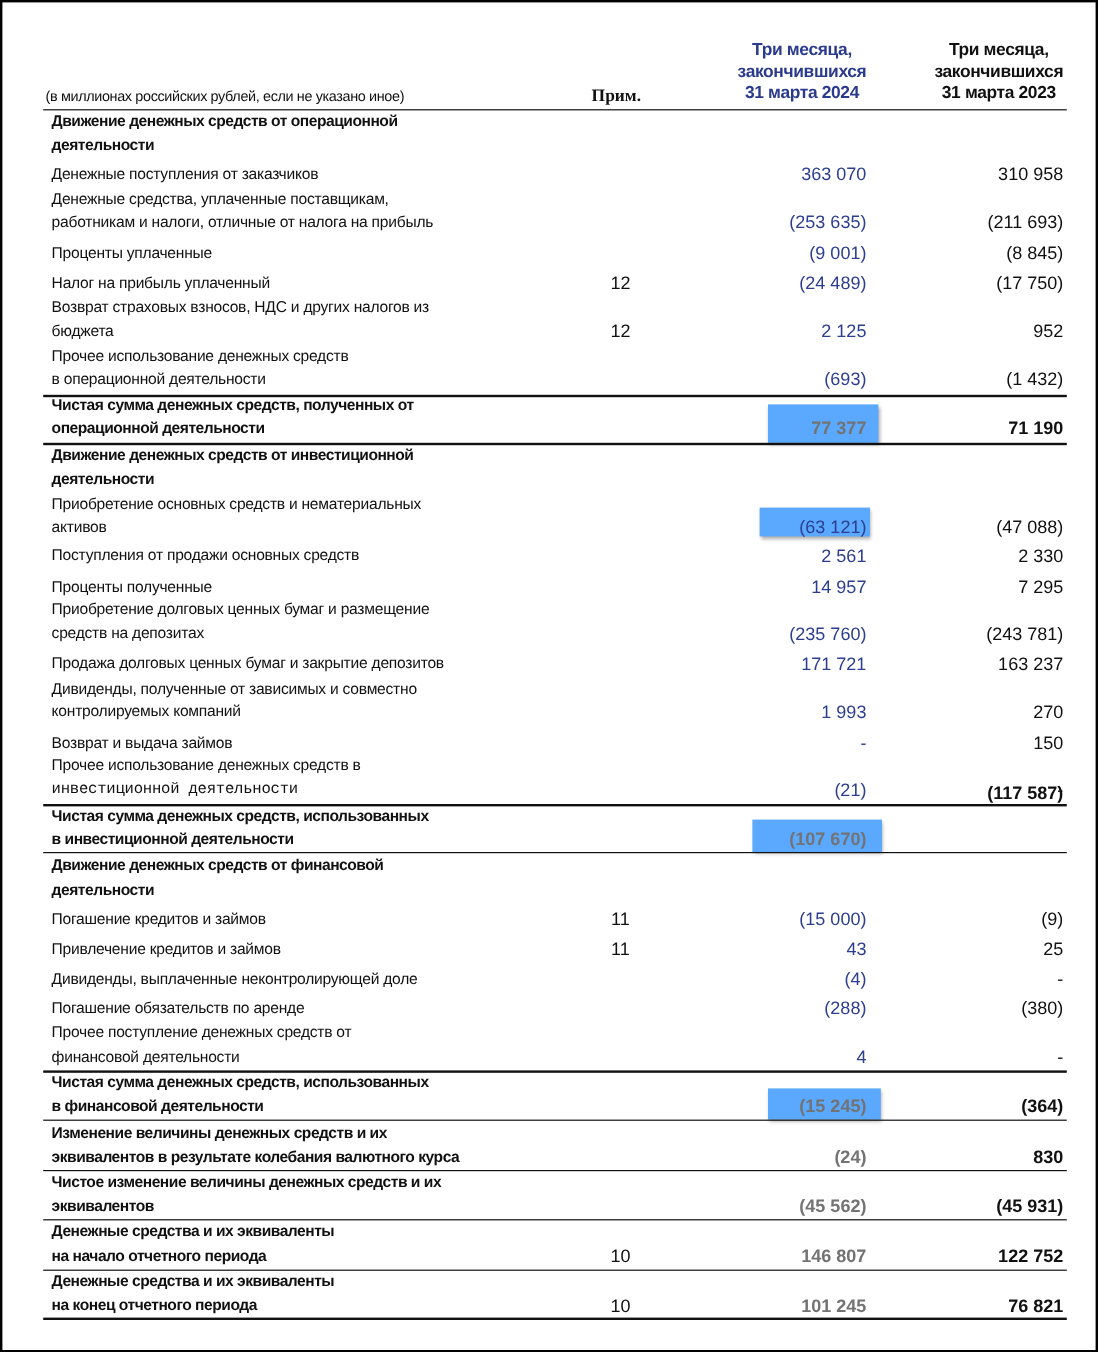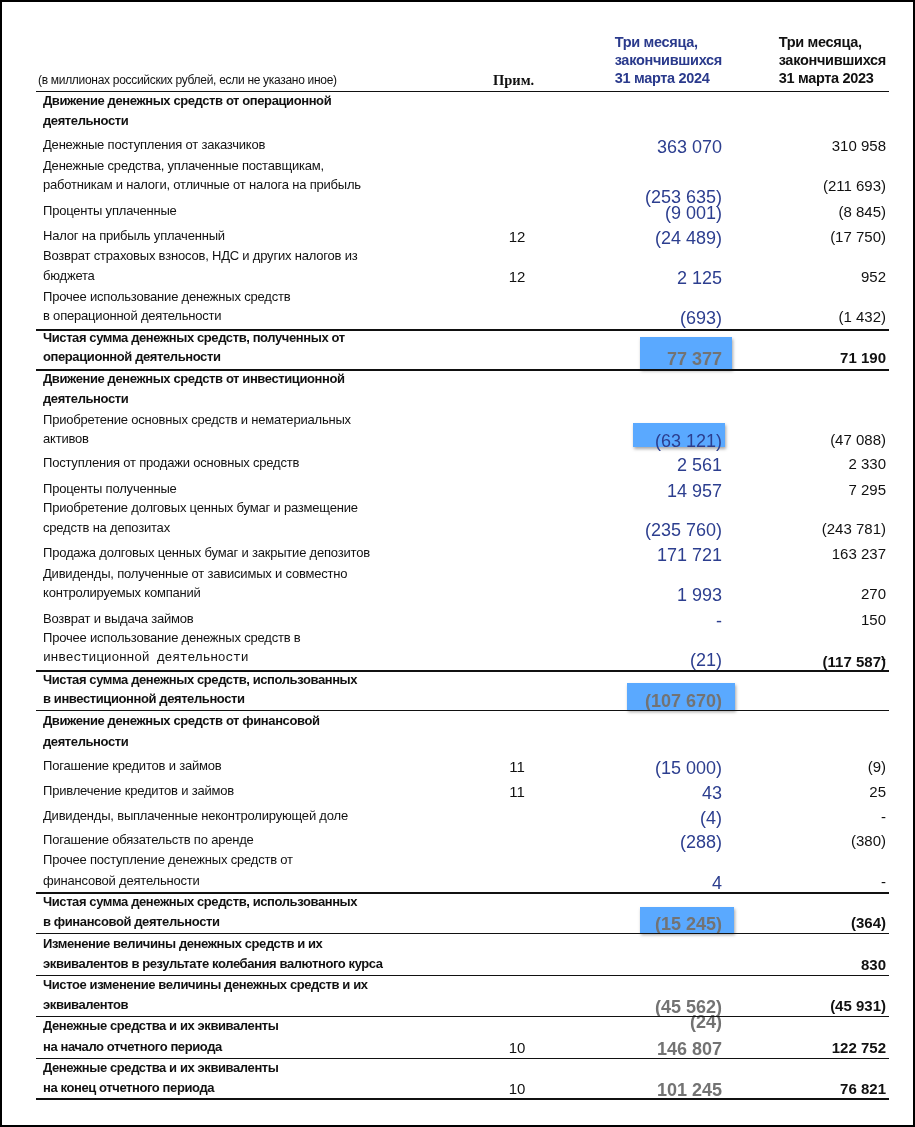--- a/index.html
+++ b/index.html
@@ -4,25 +4,25 @@
 <style>
   html, body { margin: 0; padding: 0; background: #fff; }
   body { width: 915px; height: 1127px; position: relative; overflow: hidden;
          font-family: "Liberation Sans", sans-serif; color: #111; }
   .frame { position: absolute; left: 0; top: 0; width: 911px; height: 1123px;
            border: 2px solid #000; background: #fff; }
   .abs { position: absolute; white-space: nowrap; }
   .lbl { left: 43px; font-size: 13px; letter-spacing: -0.2px; }
   .lbl.bold { font-weight: bold; letter-spacing: -0.4px; }
   .note { left: 505px; width: 24px; text-align: center; font-size: 15px; }
-  .c24 { right: 193px; text-align: center; font-size: 18px; color: #2c3e8f; }
+  .c24 { right: 193px; text-align: center; font-size: 15px; color: #2c3e8f; }
   .c23 { right: 29px; text-align: right; font-size: 15px; color: #111; }
   .bold { font-weight: bold; }
   .c24.bold { color: #737373; }
-  .hdr { font-size: 14.5px; font-weight: bold; text-align: left; line-height: 18px; letter-spacing: -0.3px; }
+  .hdr { font-size: 14.5px; font-weight: bold; text-align: center; line-height: 18px; letter-spacing: -0.3px; }
   .hdr24 { right: 193px; color: #2a3a8c; }
   .hdr23 { right: 29px; color: #111; }
   .units { left: 38px; top: 73px; font-size: 12px; letter-spacing: -0.3px; }
   .prim { left: 493px; top: 72px; font-size: 14.5px; font-weight: bold; font-family: Liberation Serif, serif; }
   .line { position: absolute; left: 36px; right: 26px; background: #111; }
   .thin { height: 1px; }
   .thick { height: 2px; }
   .hl { position: absolute; background: #5aa9ff; box-shadow: 1px 2px 3px rgba(0,0,0,0.35); }
 </style>
 </head>
@@ -45,21 +45,21 @@
 <div class="line thin" style="top:91px;"></div>
 
 <div id="table">
     <div class="abs lbl bold" style="top:93px;">Движение денежных средств от операционной</div>
     <div class="abs lbl bold" style="top:113px;">деятельности</div>
     <div class="abs lbl" style="top:137px;">Денежные поступления от заказчиков</div>
     <div class="abs c24" style="top:137px;">363 070</div>
     <div class="abs c23" style="top:137px;">310 958</div>
     <div class="abs lbl" style="top:158px;">Денежные средства, уплаченные поставщикам,</div>
     <div class="abs lbl" style="top:177px;">работникам и налоги, отличные от налога на прибыль</div>
-    <div class="abs c24" style="top:187px;">(253 635)</div>
+    <div class="abs c24" style="top:177px;">(253 635)</div>
     <div class="abs c23" style="top:177px;">(211 693)</div>
     <div class="abs lbl" style="top:203px;">Проценты уплаченные</div>
     <div class="abs c24" style="top:203px;">(9 001)</div>
     <div class="abs c23" style="top:203px;">(8 845)</div>
     <div class="abs lbl" style="top:228px;">Налог на прибыль уплаченный</div>
     <div class="abs note" style="top:228px;">12</div>
     <div class="abs c24" style="top:228px;">(24 489)</div>
     <div class="abs c23" style="top:228px;">(17 750)</div>
     <div class="abs lbl" style="top:248px;">Возврат страховых взносов, НДС и других налогов из</div>
     <div class="abs lbl" style="top:268px;">бюджета</div>
@@ -137,21 +137,21 @@
     <div class="abs c23" style="top:873px;">-</div>
     <div class="line thick" style="top:892px;"></div>
     <div class="hl" style="left:640px;top:907px;width:94px;height:26px;"></div>
     <div class="abs lbl bold" style="top:894px;">Чистая сумма денежных средств, использованных</div>
     <div class="abs lbl bold" style="top:914px;">в финансовой деятельности</div>
     <div class="abs c24 bold" style="top:914px;">(15 245)</div>
     <div class="abs c23 bold" style="top:914px;">(364)</div>
     <div class="line thin" style="top:933px;"></div>
     <div class="abs lbl bold" style="top:936px;">Изменение величины денежных средств и их</div>
     <div class="abs lbl bold" style="top:956px;">эквивалентов в результате колебания валютного курса</div>
-    <div class="abs c24 bold" style="top:1012px;margin-left:28px;">(24)</div>
+    <div class="abs c24 bold" style="top:956px;margin-left:28px;">(24)</div>
     <div class="abs c23 bold" style="top:956px;">830</div>
     <div class="line thin" style="top:975px;"></div>
     <div class="abs lbl bold" style="top:977px;">Чистое изменение величины денежных средств и их</div>
     <div class="abs lbl bold" style="top:997px;">эквивалентов</div>
     <div class="abs c24 bold" style="top:997px;">(45 562)</div>
     <div class="abs c23 bold" style="top:997px;">(45 931)</div>
     <div class="line thin" style="top:1016px;"></div>
     <div class="abs lbl bold" style="top:1018px;">Денежные средства и их эквиваленты</div>
     <div class="abs lbl bold" style="top:1039px;">на начало отчетного периода</div>
     <div class="abs note" style="top:1039px;">10</div>

